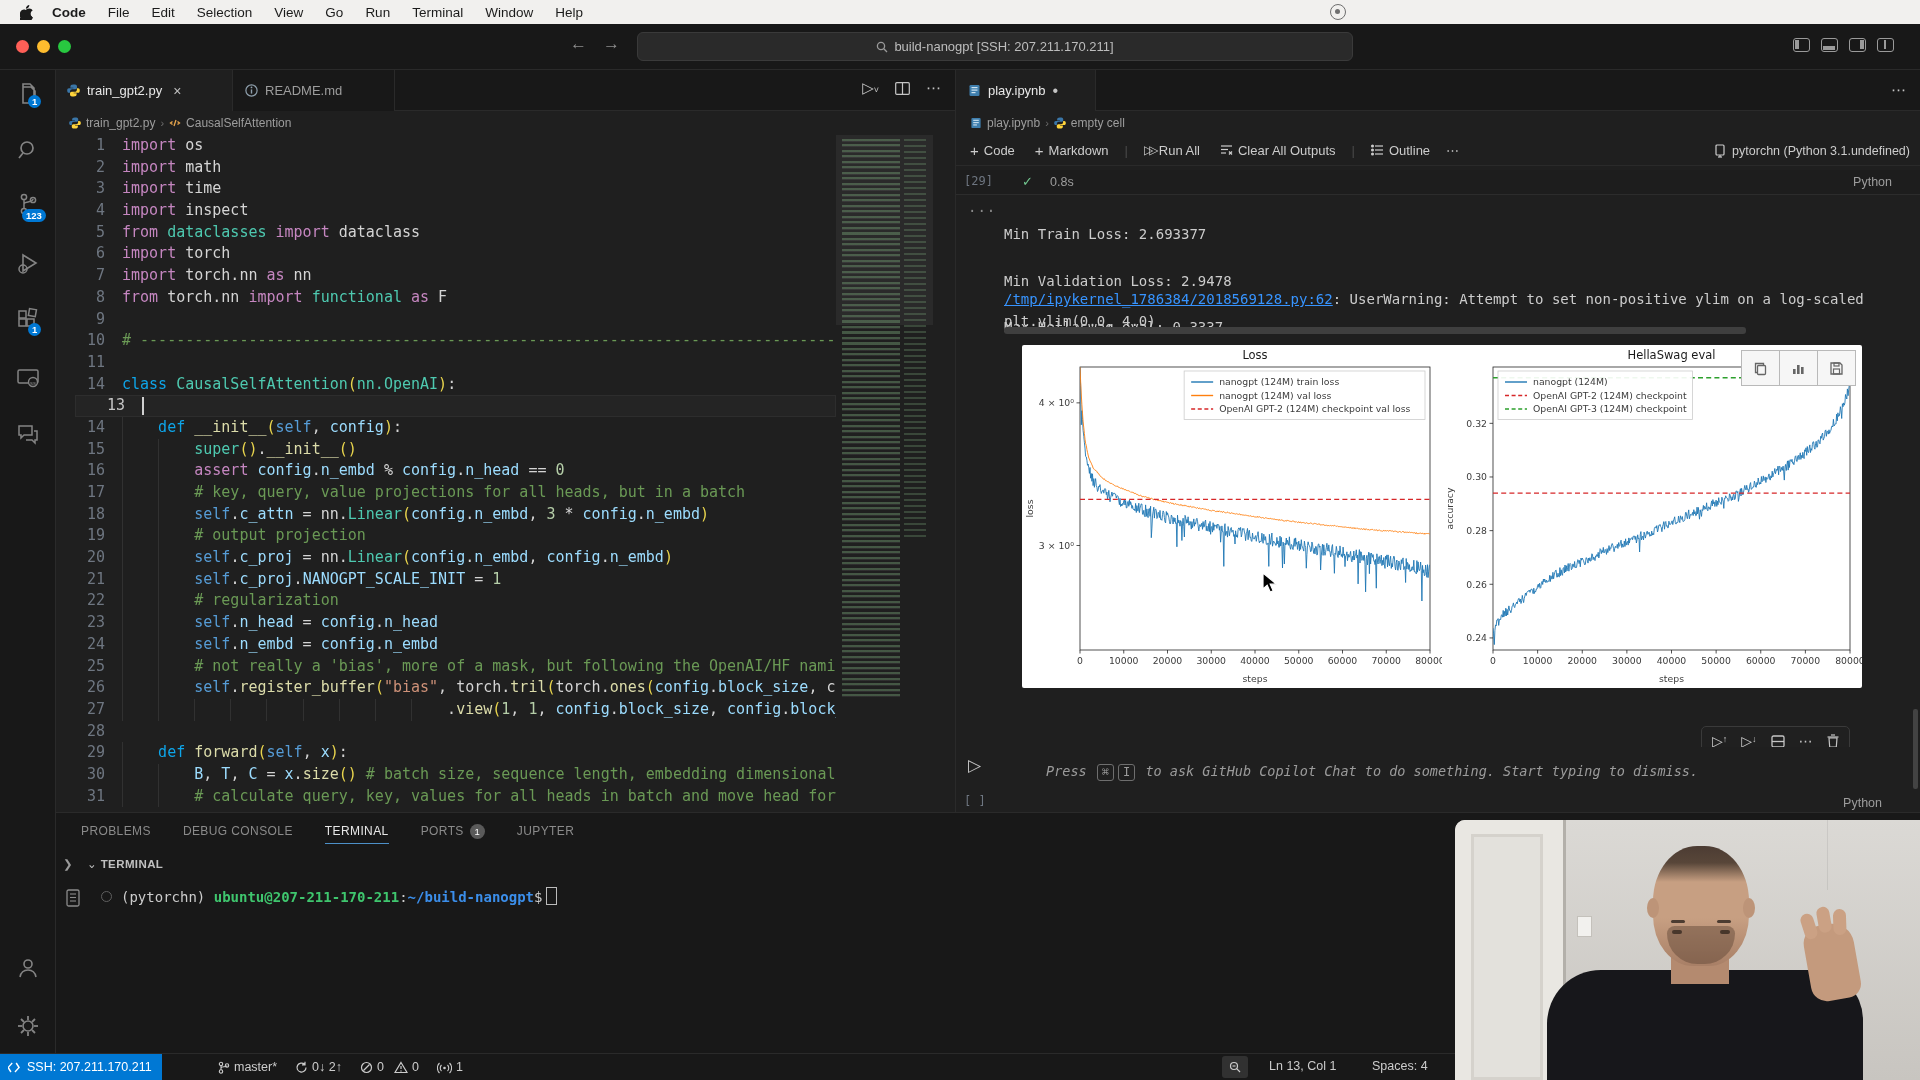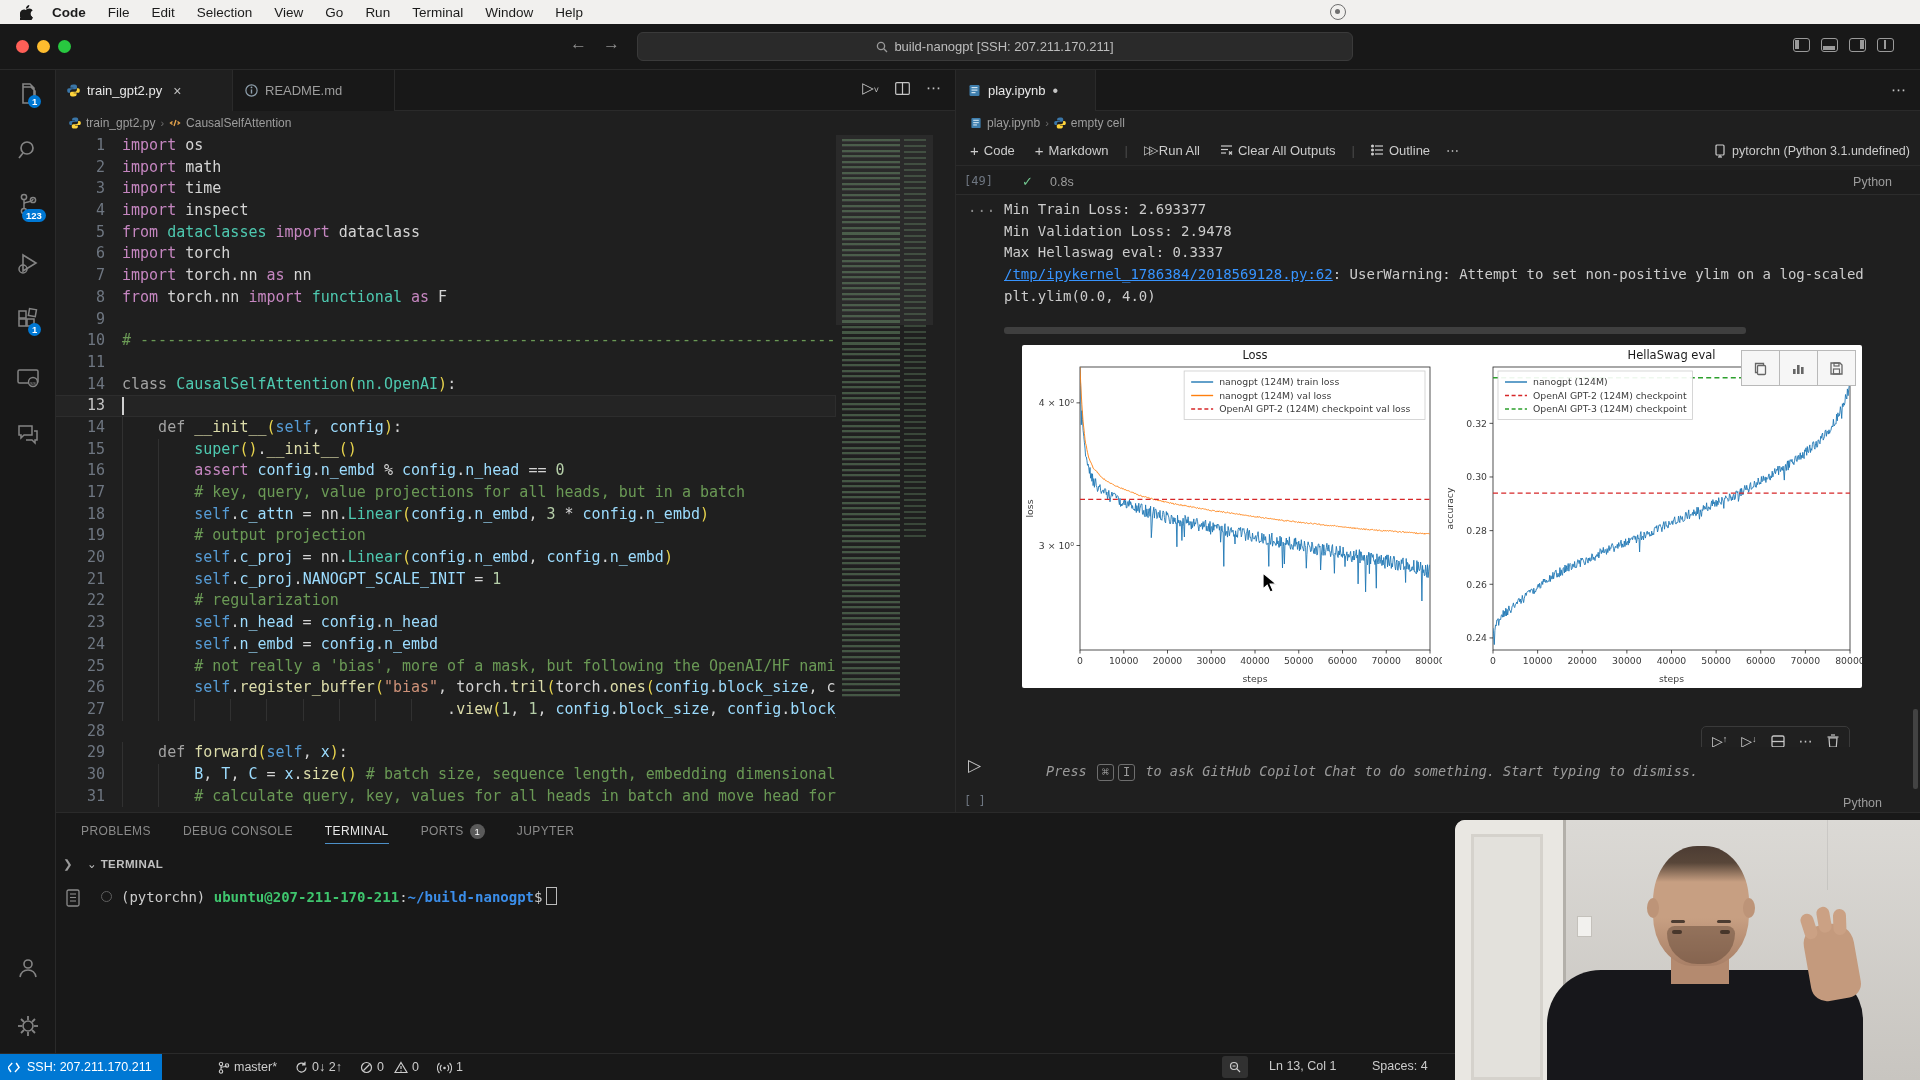--- a/index.html
+++ b/index.html
@@ -46,27 +46,27 @@
   .breadcrumb{position:absolute;left:0;top:42px;width:100%;height:24px;display:flex;align-items:center;
               gap:5px;padding-left:14px;font-size:12px;color:#9d9d9d;box-sizing:border-box;}
   .bc-sep{color:#6e6e6e;font-size:11px;}
 
   
   .editor-left{position:absolute;left:55px;top:69px;width:900px;height:743px;background:#1f1f1f;overflow:hidden;}
   .ed-actions{position:absolute;right:14px;top:10px;display:flex;gap:16px;color:#c5c5c5;font-size:15px;align-items:center;}
   #code-wrap{position:absolute;left:0;top:66px;width:781px;height:677px;overflow:hidden;
              font-family:"DejaVu Sans Mono","Liberation Mono",monospace;font-size:15px;}
   .code-line{position:relative;height:21.7px;line-height:21.7px;white-space:pre;}
-  .code-line.cur{background:#242424;box-shadow:0 0 0 1px #2d2d2d inset;}
+  .code-line.cur{background:#242424;box-shadow:0 0 0 1px #2d2d2d inset;margin-left:20px;}
   .ln{position:absolute;left:0;top:0;width:50px;text-align:right;color:#6e7681;}
   .code-line.cur .ln{color:#c6c6c6;}
   .lt{position:absolute;left:67px;top:0;}
   .guide{position:absolute;top:0;width:1px;height:100%;background:#313131;}
   .caret{position:absolute;left:67px;top:2px;width:2px;height:18px;background:#d0d0d0;}
-  .tk-kw{color:#C586C0}.tk-def{color:#a3a3a3}.tk-cls{color:#4EC9B0}.tk-fn{color:#DCDCAA}
+  .tk-kw{color:#C586C0}.tk-def{color:#0ea5e9}.tk-cls{color:#4EC9B0}.tk-fn{color:#DCDCAA}
   .tk-var{color:#9CDCFE}.tk-self{color:#569CD6}.tk-str{color:#CE9178}.tk-com{color:#6A9955}
   .tk-num{color:#B5CEA8}.tk-pl{color:#D4D4D4}.tk-br{color:#e8d44d}.tk-mod{color:#4EC9B0}
   .minimap{position:absolute;left:781px;top:66px;width:97px;height:677px;background:#1f1f1f;}
   .minimap .mm1{position:absolute;left:6px;top:4px;width:58px;height:560px;
     background:repeating-linear-gradient(180deg,rgba(120,165,120,.42) 0 2px,rgba(160,160,160,.12) 2px 3px,transparent 3px 5.5px);}
   .minimap .mm2{position:absolute;left:68px;top:4px;width:22px;height:400px;
     background:repeating-linear-gradient(180deg,rgba(120,165,120,.3) 0 2px,transparent 2px 6px);}
   .minimap .slider{position:absolute;left:0;top:0;width:100%;height:190px;background:rgba(255,255,255,.05);}
 
   
@@ -80,21 +80,21 @@
   .execrow{position:absolute;left:0;top:101px;width:100%;height:25px;background:#1d1d1d;border-bottom:1px solid #2c2c2c;
            font-size:12.5px;color:#9d9d9d;box-sizing:border-box;}
   .execnum{position:absolute;left:8px;top:4px;font-family:"DejaVu Sans Mono",monospace;color:#6e7681;font-size:12px;}
   .execok{position:absolute;left:66px;top:4px;color:#73c991;font-size:13px;}
   .exectime{position:absolute;left:94px;top:5px;}
   .execlang{position:absolute;right:28px;top:5px;}
   .outputs{position:absolute;left:0;top:130px;width:100%;height:135px;overflow:hidden;
            font-family:"DejaVu Sans Mono","Liberation Mono",monospace;font-size:14px;color:#cccccc;}
   .out-gutter{position:absolute;left:12px;top:4px;color:#8a8a8a;letter-spacing:1px;}
   #out-lines{position:absolute;left:48px;top:0;width:900px;}
-  .out-line{height:21.7px;line-height:21.7px;white-space:nowrap;}
+  .out-line{height:21.7px;line-height:21.7px;white-space:nowrap;margin-top:25px;}
   .out-link{color:#3794ff;text-decoration:underline;}
   .hsb{position:absolute;left:48px;top:258px;width:742px;height:7px;background:#3f3f3f;border-radius:3px;}
   .figure{position:absolute;left:66px;top:276px;width:840px;height:343px;background:#ffffff;border-radius:2px;}
   .chart-slot{position:absolute;top:0;width:420px;height:343px;}
   .float-tb{position:absolute;left:786px;top:281px;display:flex;z-index:6;}
   .ftb-btn{width:37px;height:34px;background:#f6f6f6;border:1px solid #b9b9b9;display:flex;align-items:center;justify-content:center;margin-left:-1px;}
   .cell-toolbar{position:absolute;left:745px;top:657px;height:28px;display:flex;align-items:center;gap:14px;
                 padding:0 10px;background:#202020;border:1px solid #3a3a3a;border-radius:5px;color:#c5c5c5;font-size:14px;}
   .runbtn{position:absolute;left:12px;top:686px;color:#c5c5c5;font-size:17px;}
   .emptycell{position:absolute;left:48px;top:678px;width:877px;height:48px;background:#1f1f1f;}
@@ -420,21 +420,21 @@
       <div class="kernel">
         <svg width="12" height="14" viewBox="0 0 12 14">
             <rect x="2" y="1" width="8" height="10" rx="1" fill="none" stroke="#cccccc" stroke-width="1.2"></rect>
             <line x1="4" y1="13" x2="8" y2="13" stroke="#cccccc" stroke-width="1.2"></line>
             <line x1="6" y1="11" x2="6" y2="13" stroke="#cccccc" stroke-width="1.2"></line>
           </svg>
         <span>pytorchn (Python 3.1.undefined)</span>
       </div>
     </div>
     <div class="execrow">
-      <span class="execnum">[49]</span>
+      <span class="execnum">[29]</span>
       <span class="execok">✓</span>
       <span class="exectime">0.8s</span>
       <span class="execlang">Python</span>
     </div>
     <div class="outputs">
       <span class="out-gutter">···</span>
       <div id="out-lines">
           <div class="out-line">Min Train Loss: 2.693377</div>
           <div class="out-line">Min Validation Loss: 2.9478</div>
           <div class="out-line">Max Hellaswag eval: 0.3337</div>

